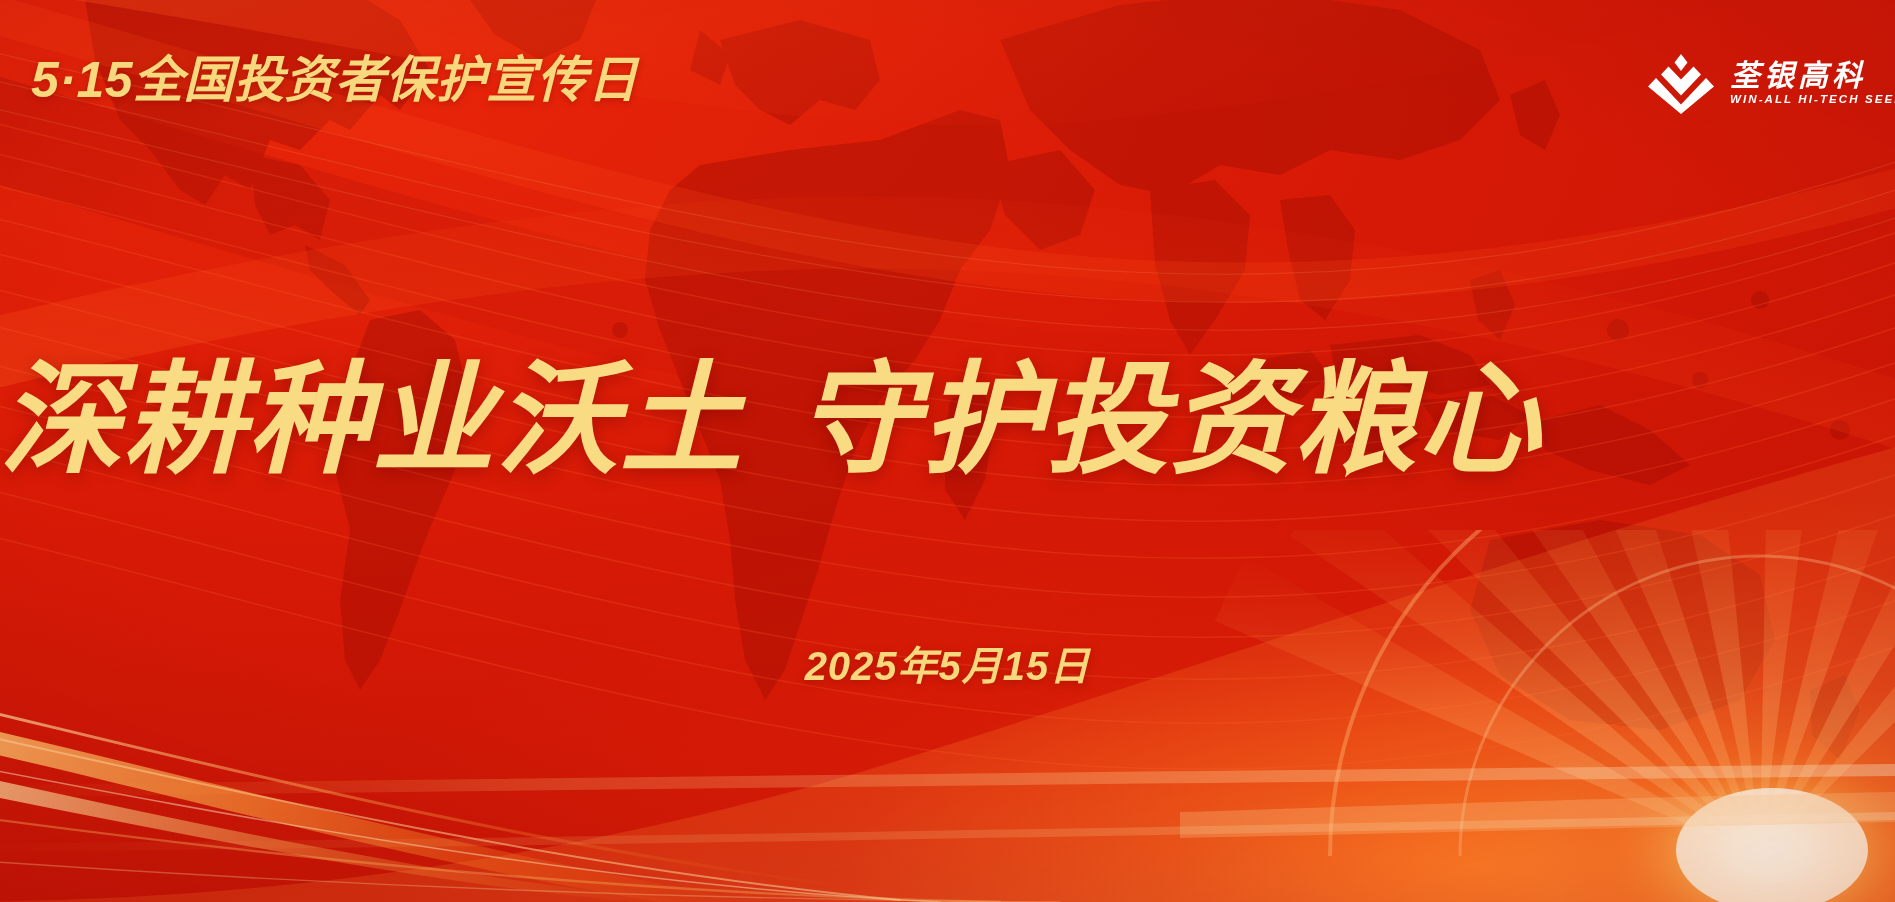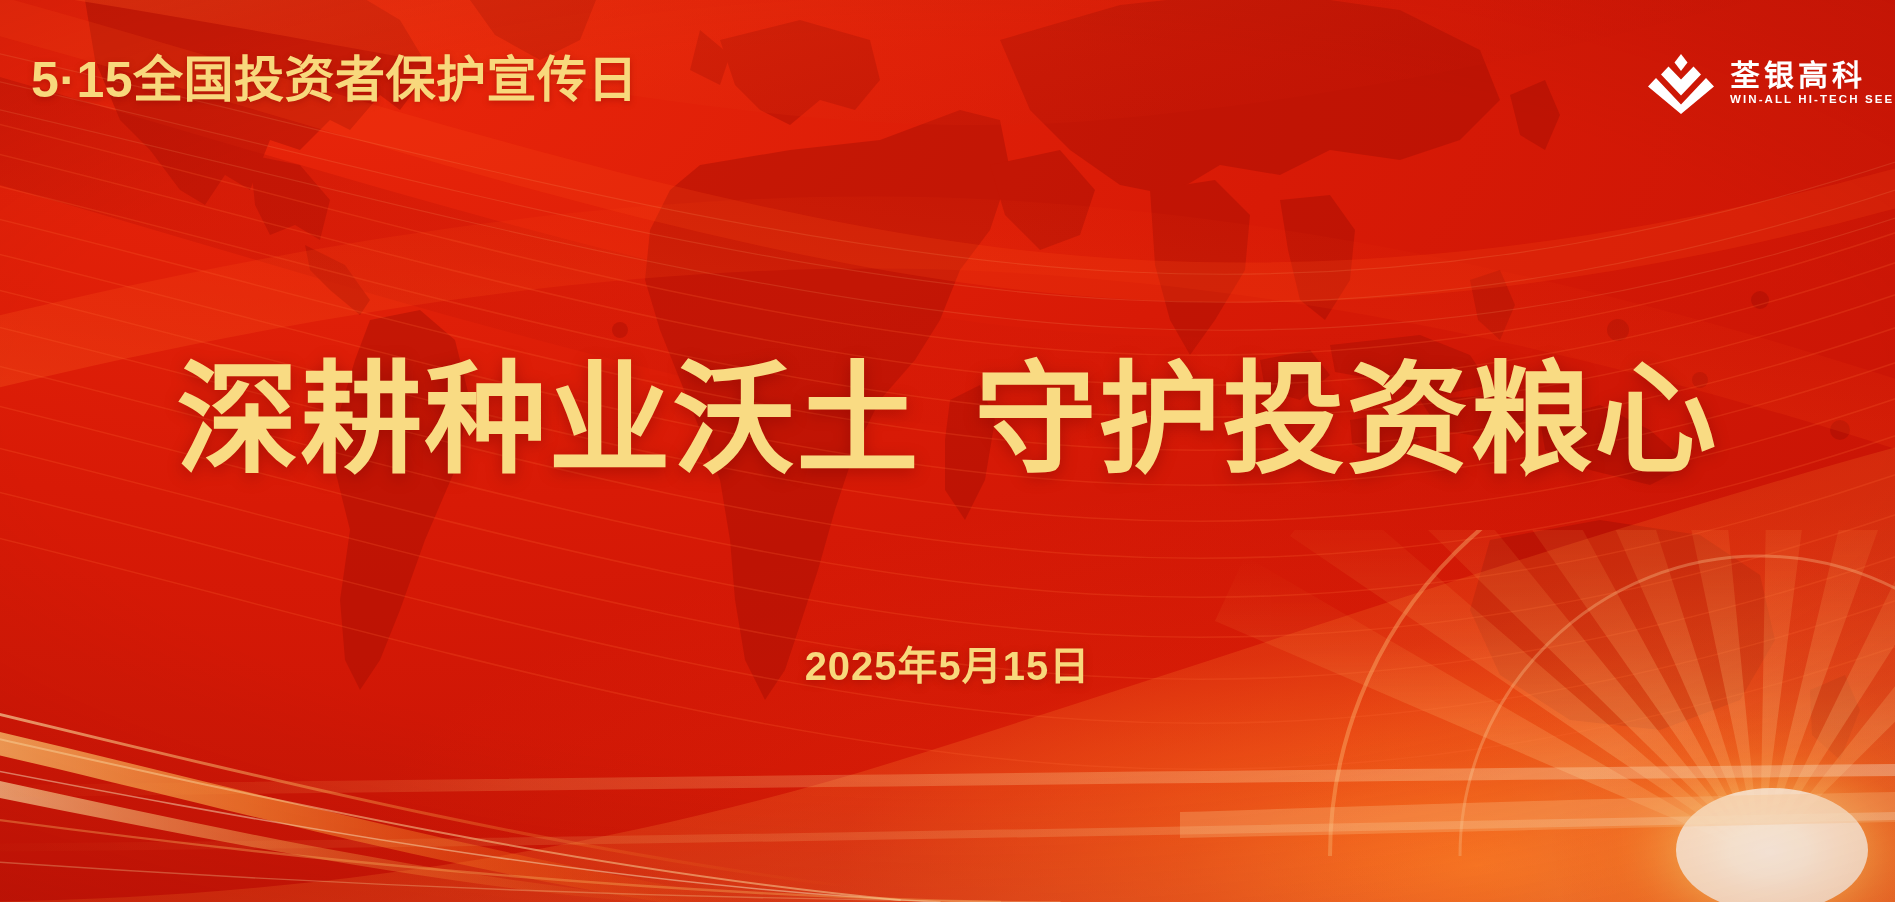--- a/index.html
+++ b/index.html
@@ -9,20 +9,21 @@
     background: #000;
   }
   #stage {
     position: relative;
     width: 1895px;
     height: 902px;
     overflow: hidden;
     font-family: "Liberation Sans", "DejaVu Sans", sans-serif;
     background: #0c4a6e;
     user-select: none;
+    font-style: italic;
   }
 
   
   .layer {
     position: absolute;
     inset: 0;
     pointer-events: none;
   }
 
   
@@ -70,21 +71,20 @@
     color: #f8d87c;
     line-height: 1;
     white-space: nowrap;
     text-shadow: 0 2px 6px rgba(120,0,0,0.35);
   }
 
   #headline {
     position: absolute;
     left: 0; right: 0;
     top: 355px;
-    text-align: center;
     font-size: 122px;
     font-weight: 700;
     line-height: 1.08;
     color: #f9db83;
     letter-spacing: 2px;
     white-space: nowrap;
     text-shadow: 0 4px 16px rgba(110,0,0,0.40);
   }
   #headline .gap { display: inline-block; width: 54px; }
 

